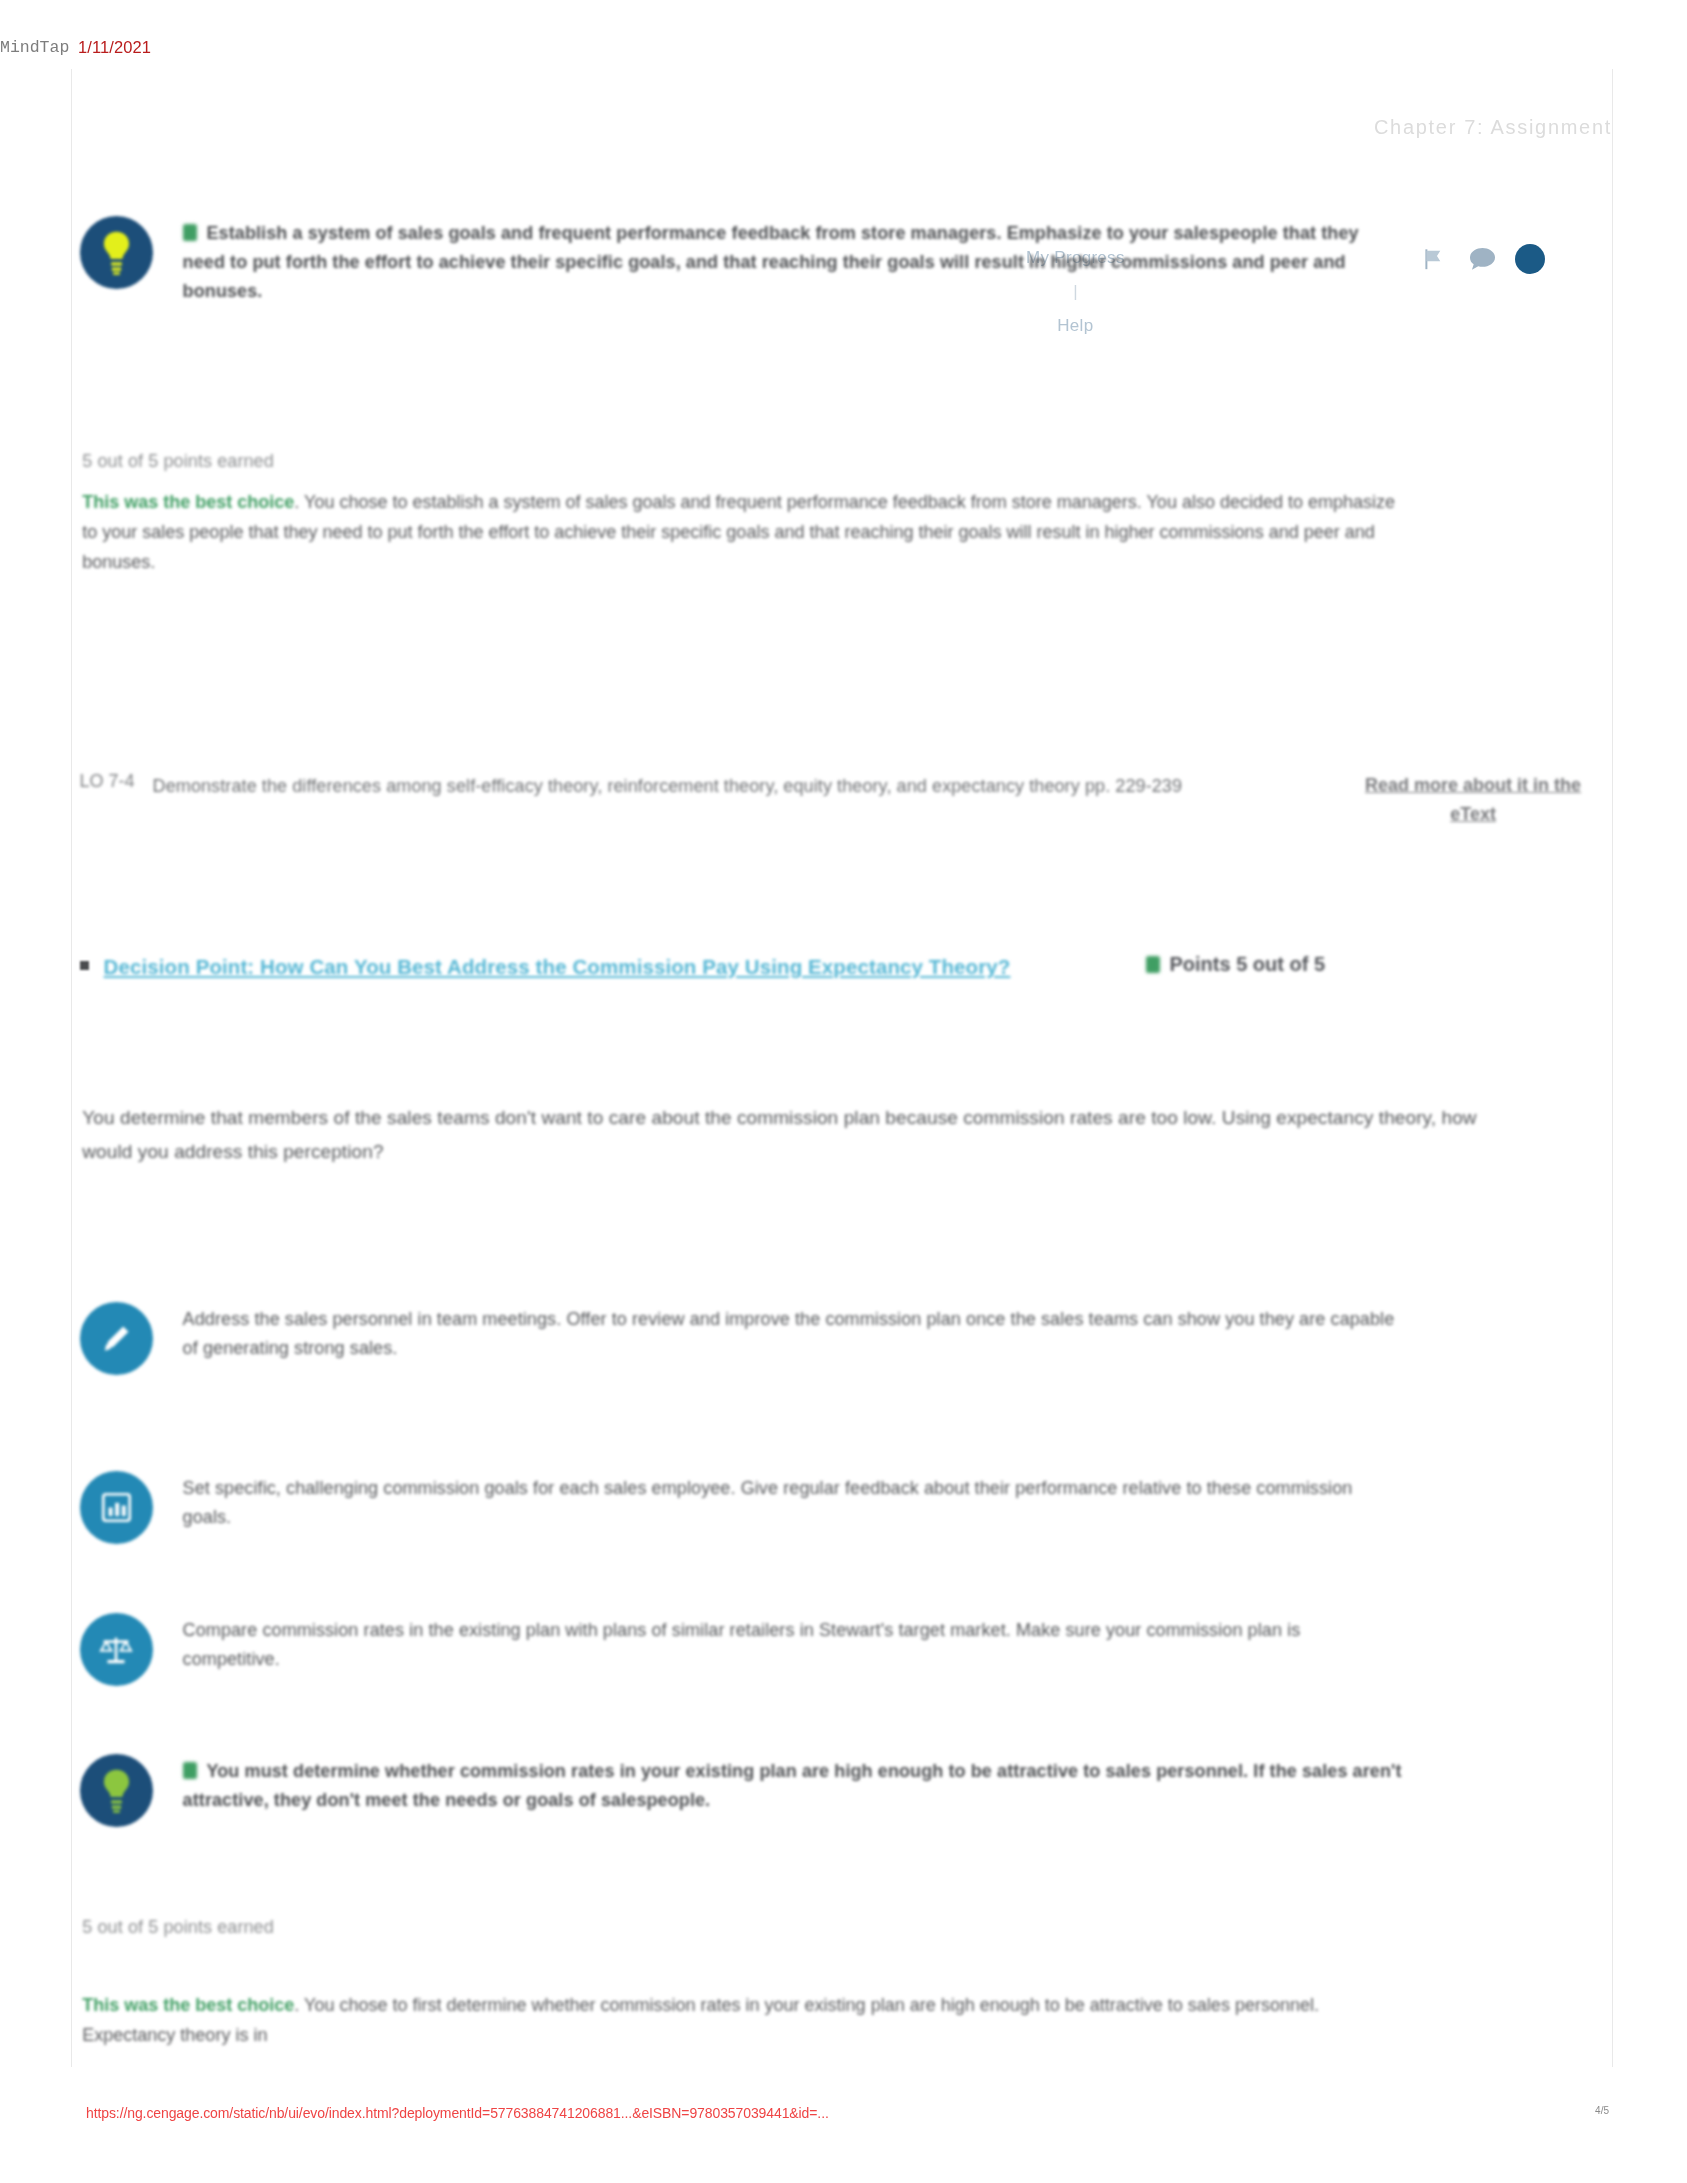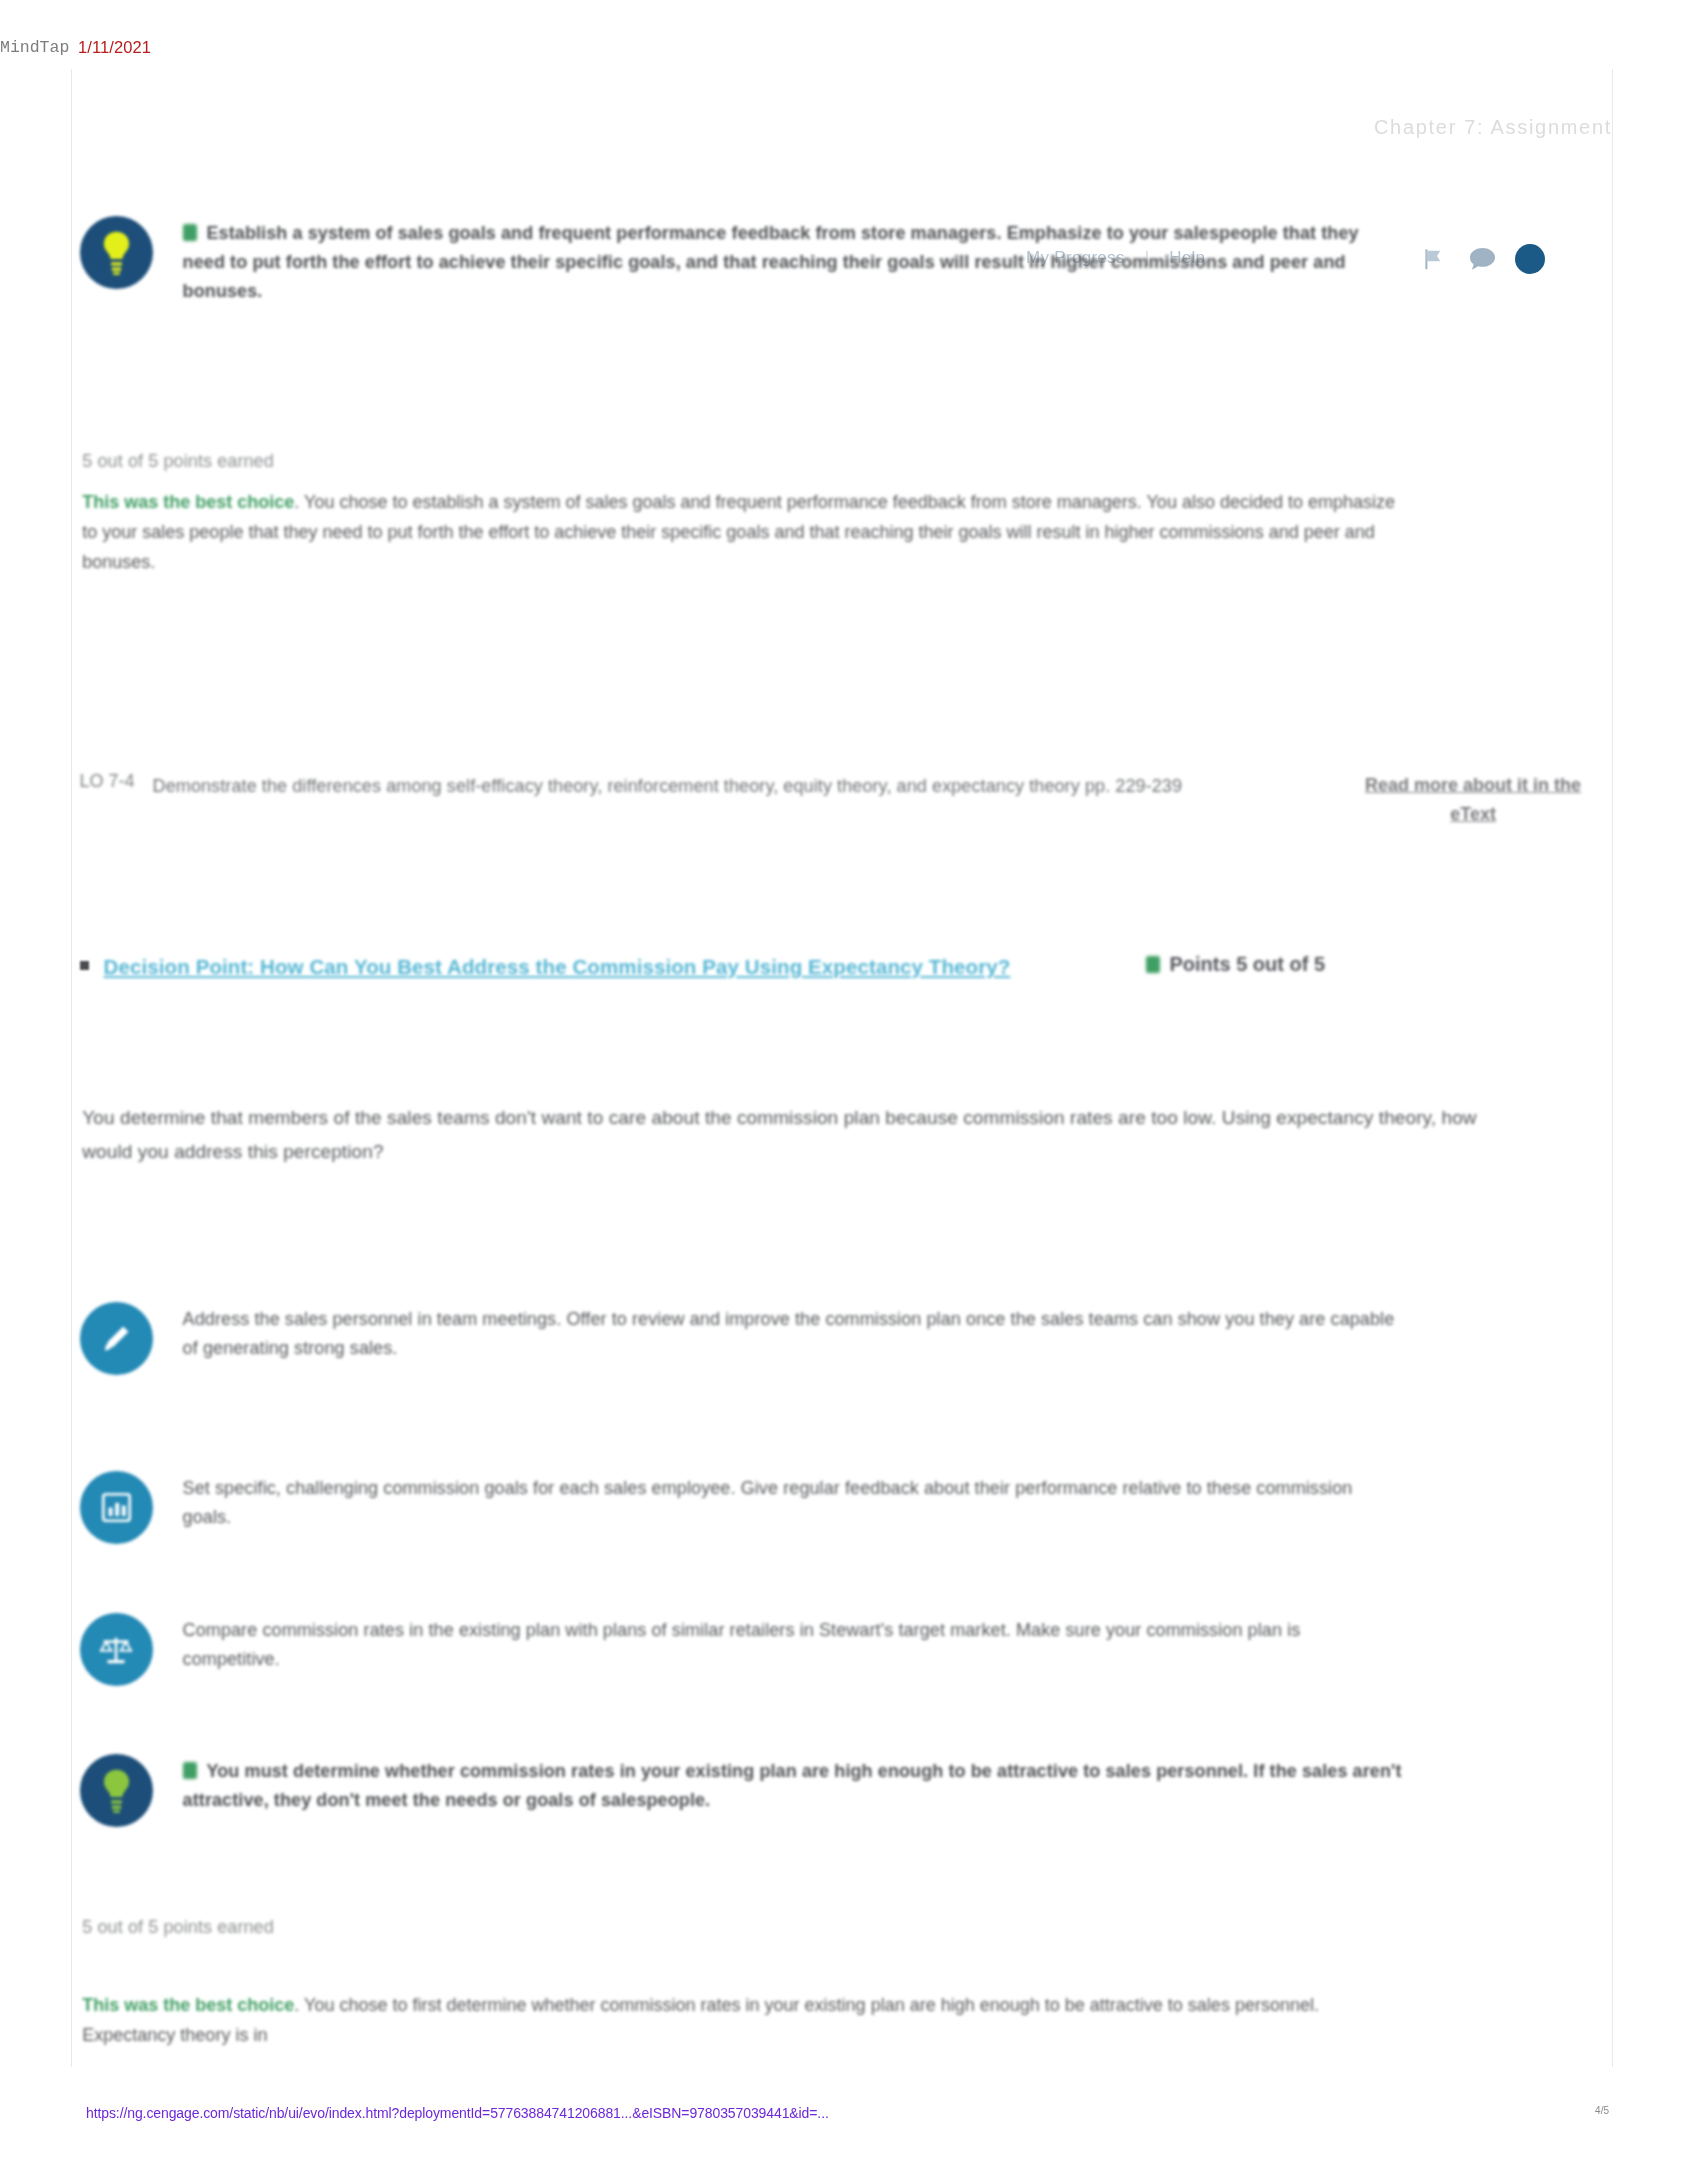--- a/index.html
+++ b/index.html
@@ -60,21 +60,21 @@
   .print-footer {
     position: absolute;
     left: 0; top: 2105px;
     width: 1687px;
     height: 26.5px;
   }
   .print-url {
     position: absolute;
     left: 86px; top: 0;
     font-size: 14px;
-    color: #6d28d9;
+    color: #ef4444;
     letter-spacing: -0.1px;
     white-space: nowrap;
   }
   .print-page {
     position: absolute;
     right: 78px; top: 0;
     font-size: 10px;
     color: #8a8a8a;
   }
 
@@ -102,21 +102,22 @@
     position: absolute;
     left: 0; top: 173px;
     width: 1539px;
     height: 46px;
   }
   .util-links {
     position: absolute;
     left: 953px; top: 5.3px;
     display: flex;
     align-items: center;
-    gap: 20px;
+    gap: 14px;
+    flex-direction: column;
   }
   .util-link {
     font-size: 17px;
     color: #b3c4d2;
     letter-spacing: 0.3px;
     text-decoration: none;
     white-space: nowrap;
   }
   .util-sep { color: #cfd8e0; font-size: 17px; }
 

